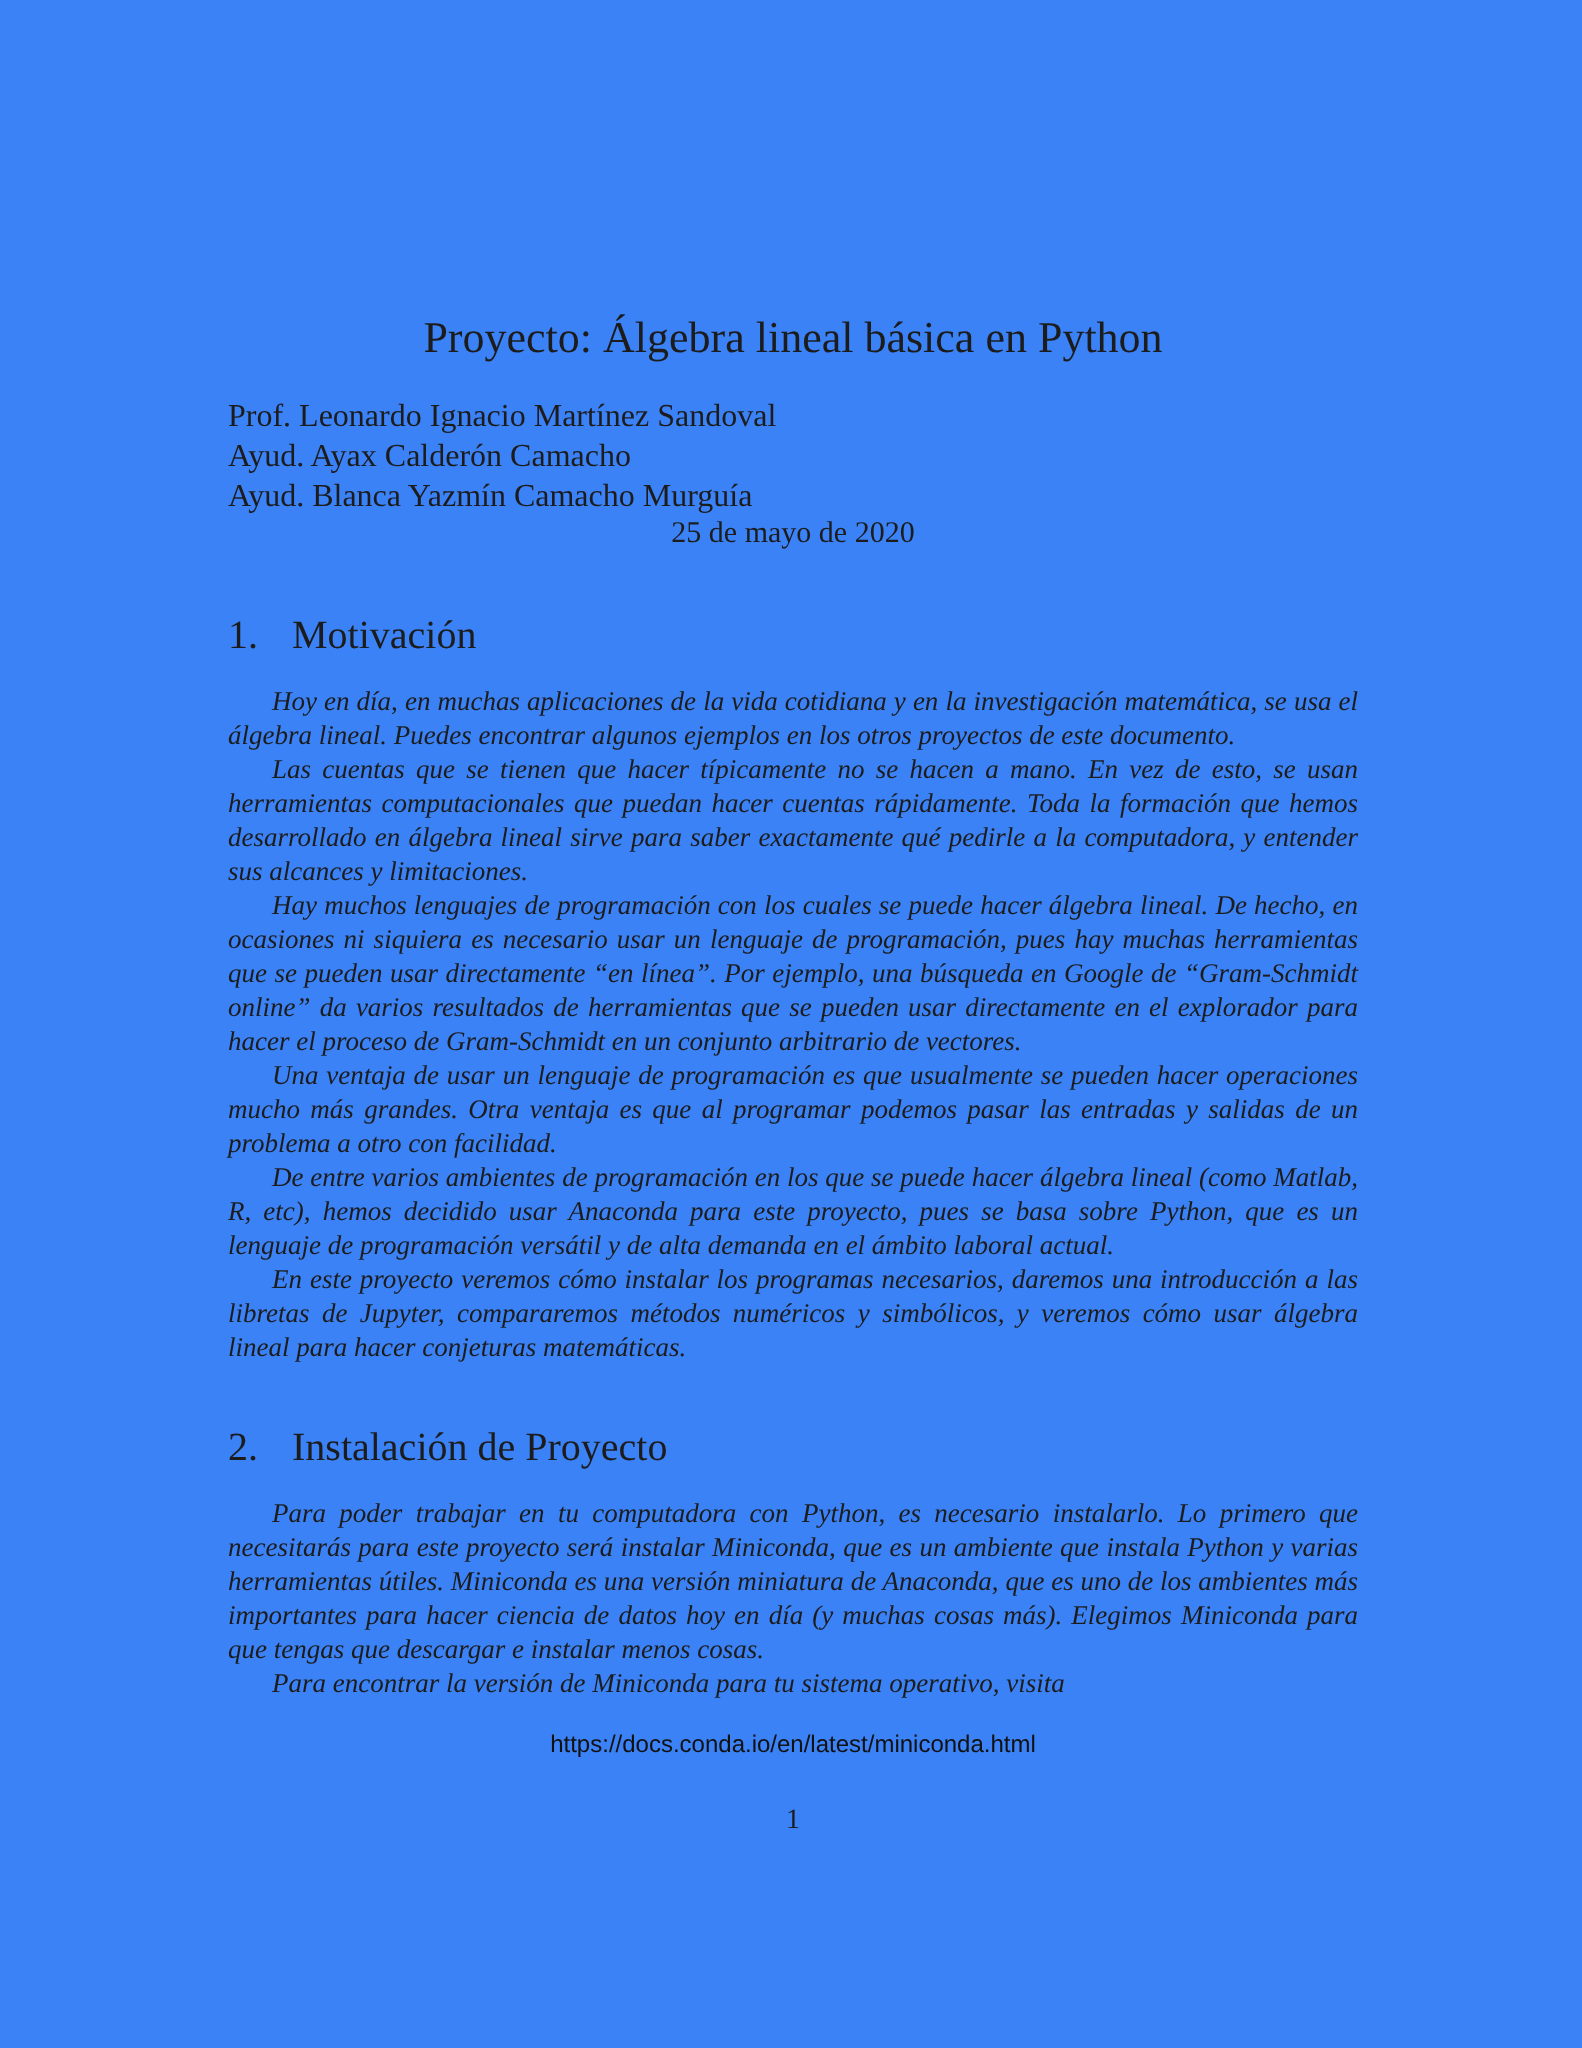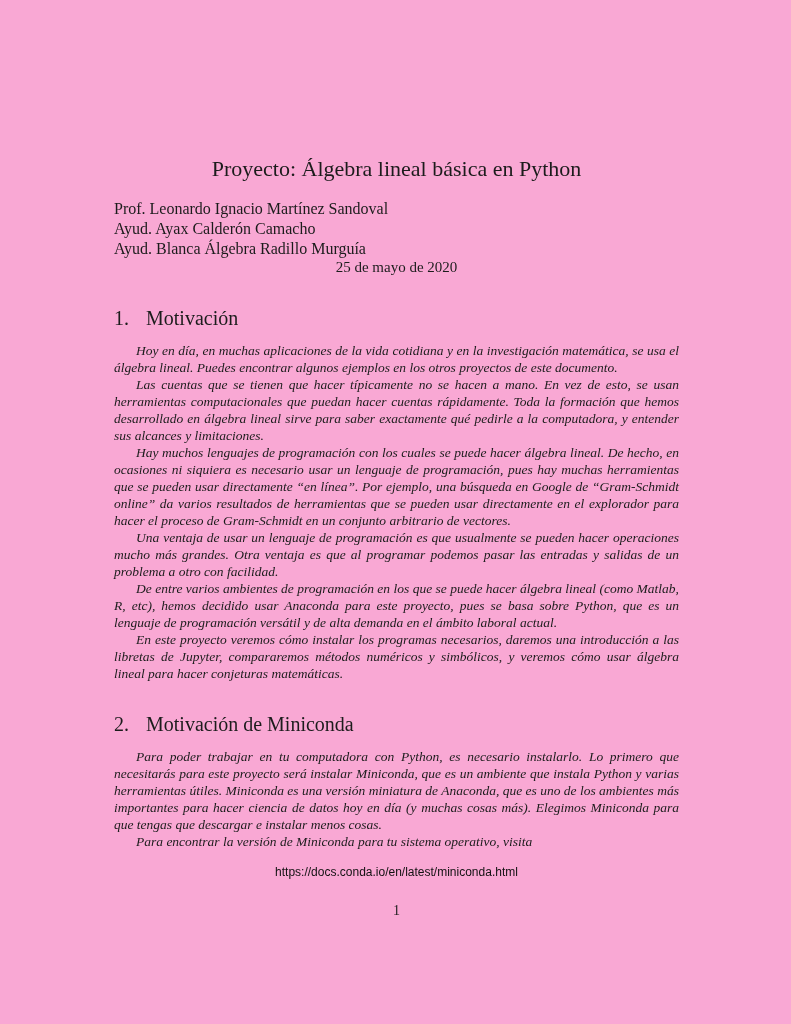--- a/index.html
+++ b/index.html
@@ -5,21 +5,21 @@
   html, body {
     margin: 0;
     padding: 0;
     background: #e8e8e8;
   }
   .page {
     position: relative;
     width: 791px;
     height: 1024px;
     margin: 0 auto;
-    background: #f9a8d4;
+    background: #3b82f6;
     box-sizing: border-box;
     padding: 156px 112px 0 114px;
     font-family: "Liberation Serif", "DejaVu Serif", serif;
     color: #1c1c1c;
     overflow: hidden;
   }
   .doc-title {
     text-align: center;
     font-size: 22px;
     font-weight: normal;
@@ -70,40 +70,40 @@
 </head>
 <body>
 
 <div class="page">
 
   <h1 class="doc-title">Proyecto: Álgebra lineal básica en Python</h1>
 
   <div class="authors">
     <div>Prof. Leonardo Ignacio Martínez Sandoval</div>
     <div>Ayud. Ayax Calderón Camacho</div>
-    <div>Ayud. Blanca Álgebra Radillo Murguía</div>
+    <div>Ayud. Blanca Yazmín Camacho Murguía</div>
   </div>
 
   <div class="doc-date">25 de mayo de 2020</div>
 
   <h2 class="section-heading">
     <span class="section-number">1.</span><span>Motivación</span>
   </h2>
 
   <div class="body-text">
     <p>Hoy en día, en muchas aplicaciones de la vida cotidiana y en la investigación matemática, se usa el álgebra lineal. Puedes encontrar algunos ejemplos en los otros proyectos de este documento.</p>
     <p>Las cuentas que se tienen que hacer típicamente no se hacen a mano. En vez de esto, se usan herramientas computacionales que puedan hacer cuentas rápidamente. Toda la formación que hemos desarrollado en álgebra lineal sirve para saber exactamente qué pedirle a la computadora, y entender sus alcances y limitaciones.</p>
     <p>Hay muchos lenguajes de programación con los cuales se puede hacer álgebra lineal. De hecho, en ocasiones ni siquiera es necesario usar un lenguaje de programación, pues hay muchas herramientas que se pueden usar directamente “en línea”. Por ejemplo, una búsqueda en Google de “Gram-Schmidt online” da varios resultados de herramientas que se pueden usar directamente en el explorador para hacer el proceso de Gram-Schmidt en un conjunto arbitrario de vectores.</p>
     <p>Una ventaja de usar un lenguaje de programación es que usualmente se pueden hacer operaciones mucho más grandes. Otra ventaja es que al programar podemos pasar las entradas y salidas de un problema a otro con facilidad.</p>
     <p>De entre varios ambientes de programación en los que se puede hacer álgebra lineal (como Matlab, R, etc), hemos decidido usar Anaconda para este proyecto, pues se basa sobre Python, que es un lenguaje de programación versátil y de alta demanda en el ámbito laboral actual.</p>
     <p>En este proyecto veremos cómo instalar los programas necesarios, daremos una introducción a las libretas de Jupyter, compararemos métodos numéricos y simbólicos, y veremos cómo usar álgebra lineal para hacer conjeturas matemáticas.</p>
   </div>
 
   <h2 class="section-heading">
-    <span class="section-number">2.</span><span>Motivación de Miniconda</span>
+    <span class="section-number">2.</span><span>Instalación de Proyecto</span>
   </h2>
 
   <div class="body-text">
     <p>Para poder trabajar en tu computadora con Python, es necesario instalarlo. Lo primero que necesitarás para este proyecto será instalar Miniconda, que es un ambiente que instala Python y varias herramientas útiles. Miniconda es una versión miniatura de Anaconda, que es uno de los ambientes más importantes para hacer ciencia de datos hoy en día (y muchas cosas más). Elegimos Miniconda para que tengas que descargar e instalar menos cosas.</p>
     <p>Para encontrar la versión de Miniconda para tu sistema operativo, visita</p>
   </div>
 
   <div class="url-line">https://docs.conda.io/en/latest/miniconda.html</div>
 
   <div class="page-number">1</div>

